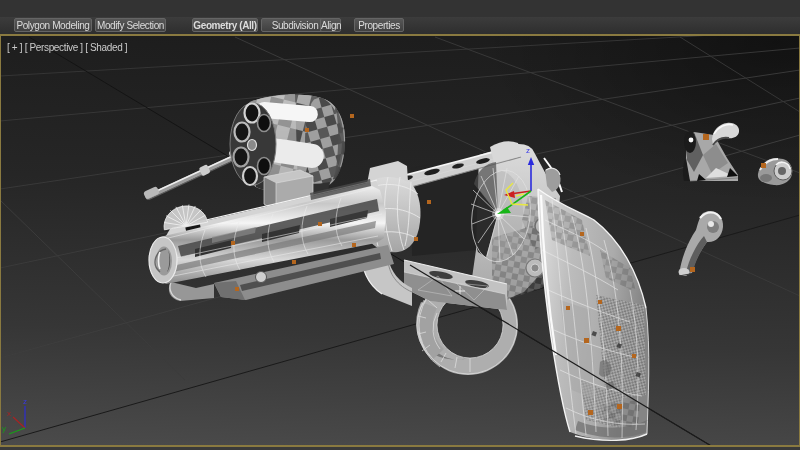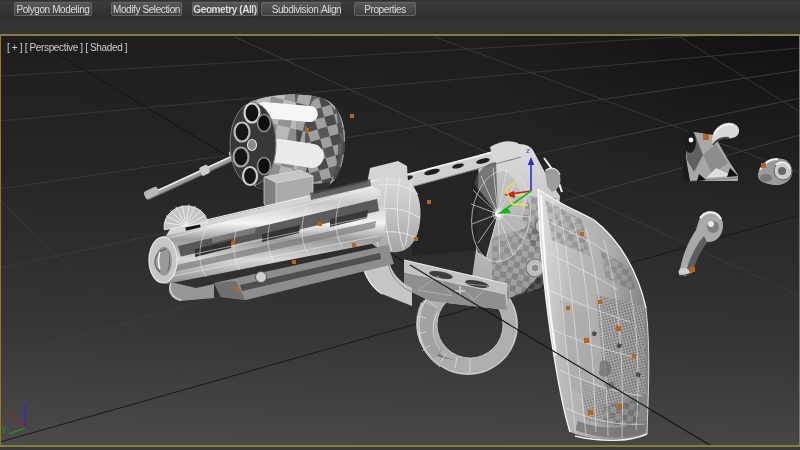--- a/index.html
+++ b/index.html
@@ -18,21 +18,21 @@
   #handle i{position:absolute;top:3px;width:2px;height:27px;background:#484848;display:block;}
   #ddbtn{position:absolute;left:391px;top:4px;width:13px;height:8px;border-radius:2.5px;
         background:#f2f2f2;border:1px solid #2e2e2e;}
   #ddbtn:after{content:"";position:absolute;left:2.5px;top:1.5px;
         border-left:4px solid transparent;border-right:4px solid transparent;
         border-top:5px solid #1a1a1a;}
   #ddcaret{position:absolute;left:407px;top:7px;width:0;height:0;
         border-left:3px solid transparent;border-right:3px solid transparent;
         border-top:4px solid #b5b5b5;}
   
-  #row2{position:absolute;left:0;top:1px;width:800px;height:17px;
+  #row2{position:absolute;left:0;top:17px;width:800px;height:17px;
         background:linear-gradient(#3c3c3c,#2e2e2e);}
   #row2 .btn{position:absolute;top:1px;height:14px;line-height:14px;
         background:linear-gradient(#575757,#404040);
         border:1px solid #656565;border-radius:2px;box-sizing:border-box;
         color:#dcdcdc;font-size:10px;letter-spacing:-0.4px;text-align:center;}
   
   #vp{position:absolute;left:0px;top:34px;width:800px;height:413px;
       background:linear-gradient(182deg,#1c1c1c 0%,#262626 38%,#363636 72%,#4b4b4b 100%);}
   #vpshade{position:absolute;left:0;top:0;width:800px;height:413px;
       background:radial-gradient(ellipse 420px 230px at 97% 2%, rgba(0,0,0,0.38), rgba(0,0,0,0) 70%);}
@@ -40,26 +40,26 @@
       letter-spacing:-0.35px;}
   .ybord{position:absolute;background:#8a7a40;z-index:5;}
   #bottom{position:absolute;left:0;top:447px;width:800px;height:3px;background:#3a3a3a;z-index:6;}
   svg{position:absolute;left:0;top:0;}
 </style>
 </head>
 <body>
 <div id="stage">
   <div id="row2">
     <div class="btn" style="left:14px;width:78px;">Polygon Modeling</div>
-    <div class="btn" style="left:95px;width:71px;margin-left:16px;">Modify Selection</div>
+    <div class="btn" style="left:95px;width:71px;">Modify Selection</div>
     <div class="btn" style="left:169px;width:21px;margin-top:48px;">Edit</div>
     <div class="btn" style="left:192px;width:66px;font-weight:bold;">Geometry (All)</div>
     <div class="btn" style="left:261px;width:68px;">Subdivision</div>
     <div class="btn" style="left:320px;width:21px;">Align</div>
-    <div class="btn" style="left:354px;width:62px;">Properties</div>
+    <div class="btn" style="left:354px;width:50px;">Properties</div>
   </div>
   <div id="vp">
     <div id="vpshade"></div>
     <svg width="800" height="413" viewBox="0 34 800 413">
 
       <g id="grid" fill="none" stroke-width="1">
 
         <path d="M0,76 L800,30" stroke="#353535"></path>
         <path d="M0,121 L800,48" stroke="#373737"></path>
         <path d="M0,189 L800,70" stroke="#393939"></path>

